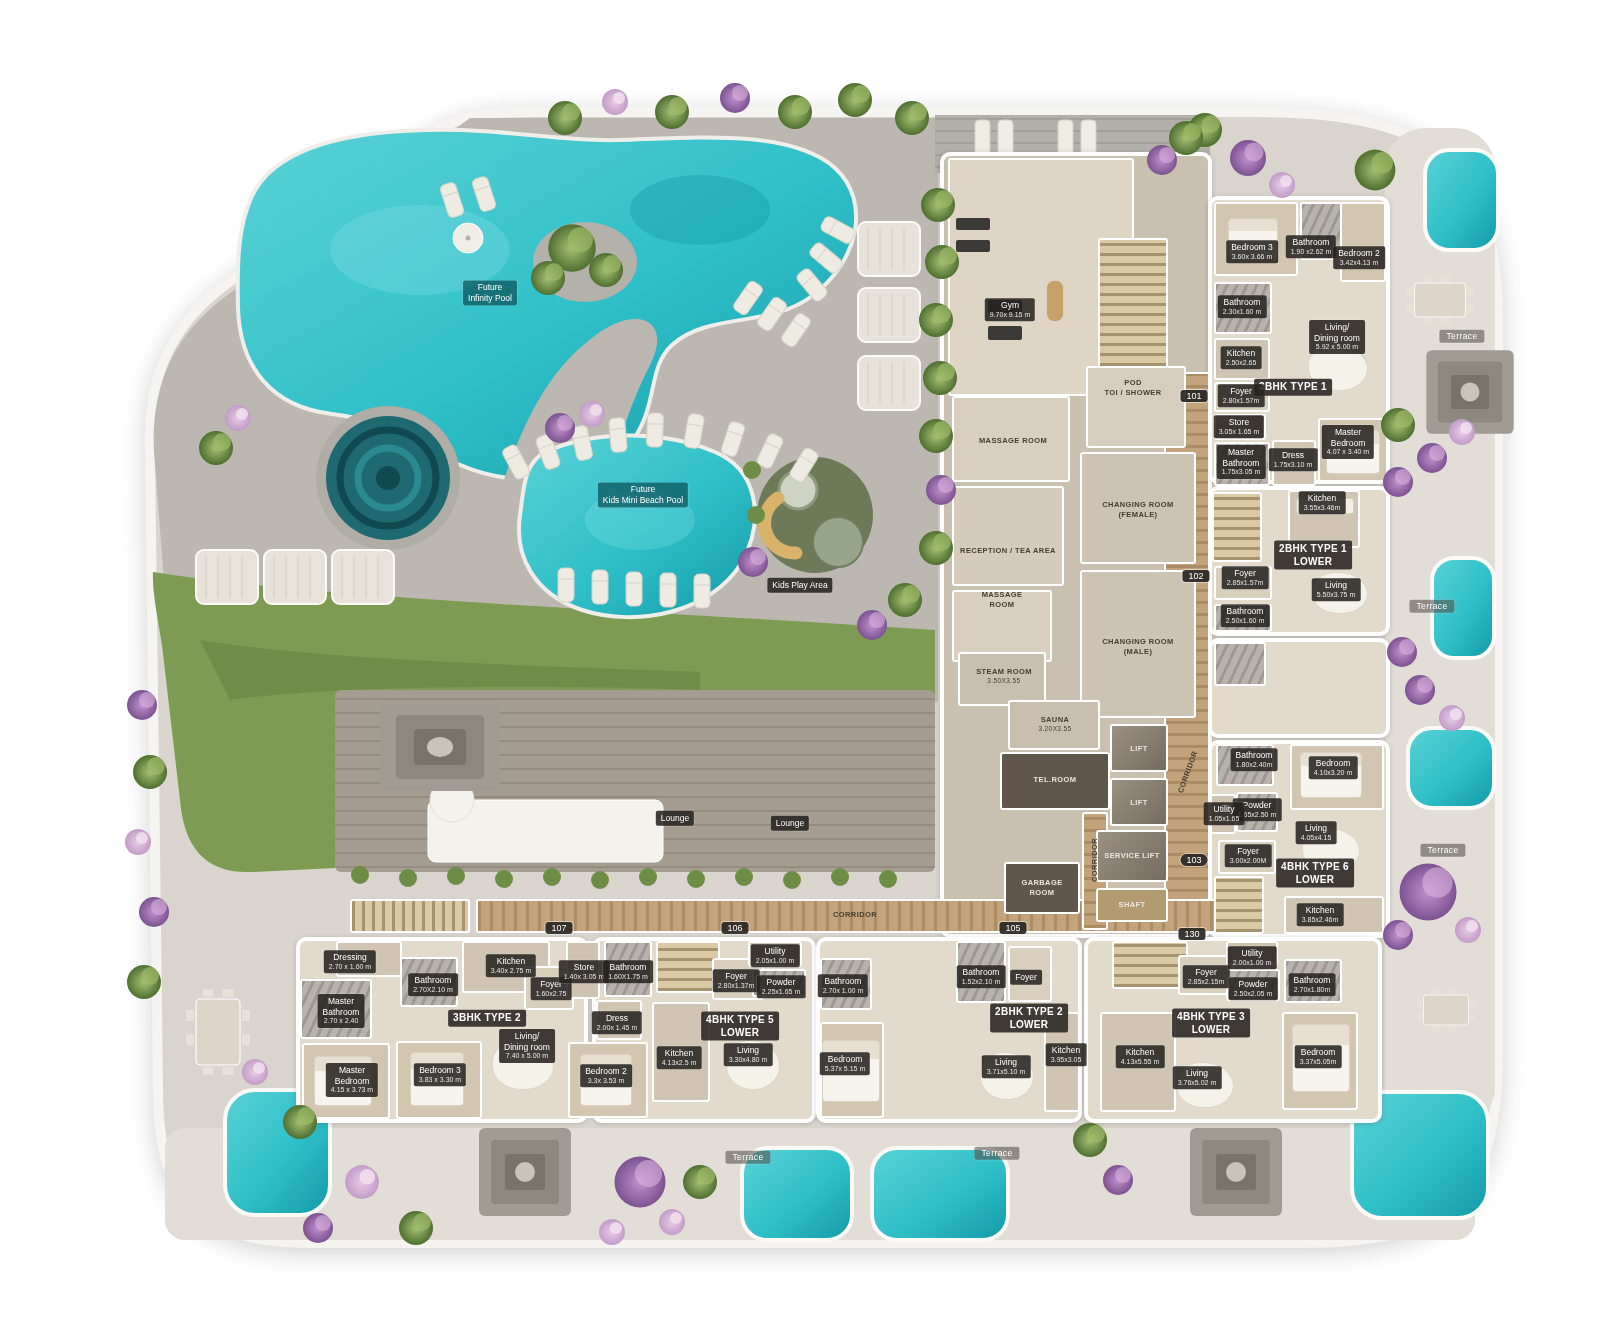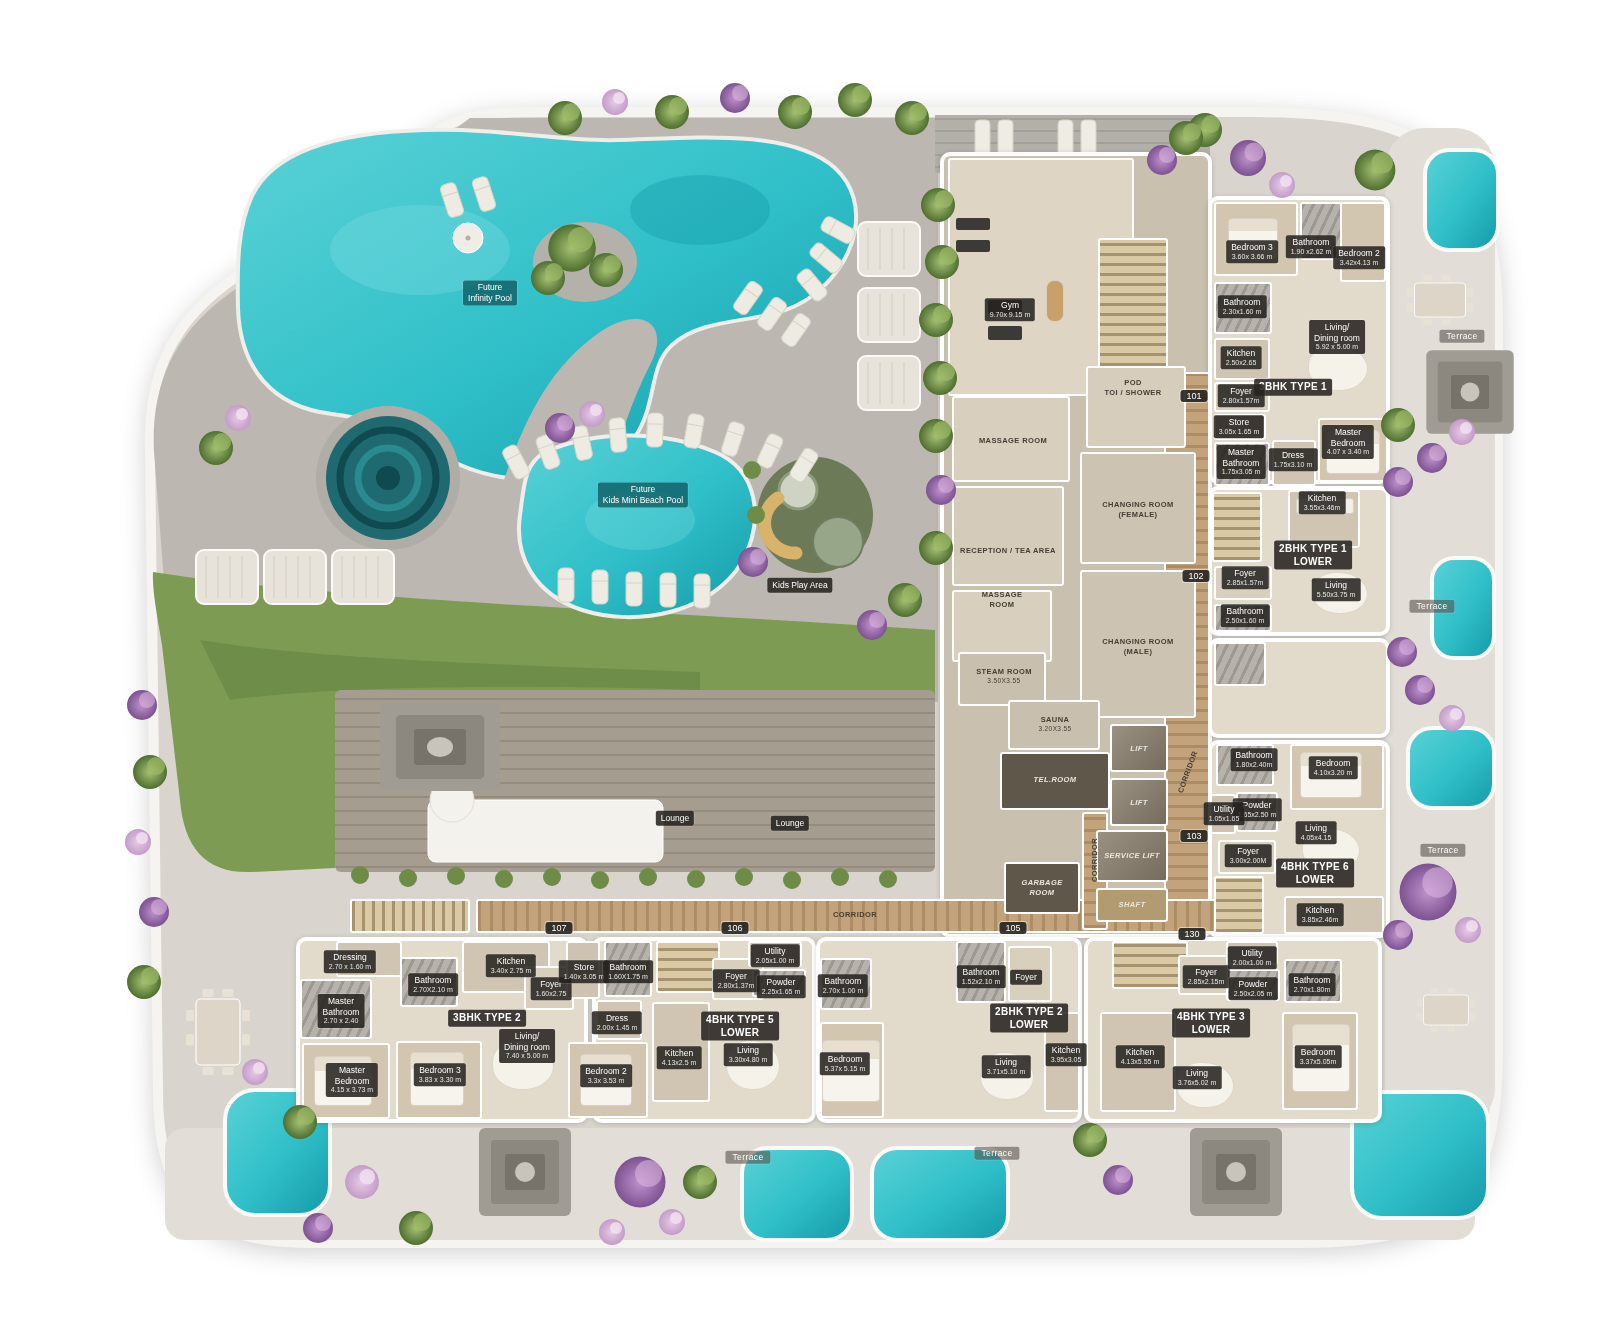--- a/index.html
+++ b/index.html
@@ -30,21 +30,21 @@
   .chip .d{display:block;font-size:7px;opacity:.88;font-weight:normal;}
   .chip.big{font-size:10px;letter-spacing:.3px;font-weight:bold;}
   .chip.teal{background:rgba(12,86,92,.75);}
   .chip.terr{background:rgba(84,80,74,.58);font-size:8.5px;padding:1px 7px;letter-spacing:.4px;}
   .badge{position:absolute;transform:translate(-50%,-50%);background:rgba(38,35,31,.9);color:#fff;
          font-size:9px;padding:1px 6px;border-radius:3px;z-index:30;
          box-shadow:0 0 0 1px rgba(255,255,255,.5);}
   .flat{position:absolute;transform:translate(-50%,-50%);color:#453e33;font-size:7.5px;font-weight:bold;
         letter-spacing:.4px;text-align:center;white-space:pre-line;z-index:30;line-height:1.3;}
   .flat .d{display:block;font-size:6.5px;font-weight:normal;}
-  .flat.lt{color:#eae5dc;font-style:italic;}
+  .flat.lt{color:#eae5dc;}
   .flat.rot{transform:translate(-50%,-50%) rotate(-90deg);}
   .flat.rot70{transform:translate(-50%,-50%) rotate(-70deg);}
 </style>
 </head>
 <body>
 
 <div id="plan">
 
   <svg id="base" width="1600" height="1333">
     <defs>
@@ -466,21 +466,21 @@
   <div class="flat lt" style="left:1132px;top:856px;"><span>SERVICE LIFT</span></div>
   <div class="flat lt" style="left:1132px;top:905px;"><span>SHAFT</span></div>
   <div class="flat lt" style="left:1042px;top:888px;"><span>GARBAGE
 ROOM</span></div>
   <div class="flat rot" style="left:1095px;top:860px;"><span>CORRIDOR</span></div>
   <div class="flat rot70" style="left:1188px;top:772px;"><span>CORRIDOR</span></div>
   <div class="flat" style="left:855px;top:915px;"><span>CORRIDOR</span></div>
 
   <div class="badge" style="left:1194px;top:396px;">101</div>
   <div class="badge" style="left:1196px;top:576px;">102</div>
-  <div class="badge" style="left:1194px;top:836px;">103</div>
+  <div class="badge" style="left:1194px;top:860px;border-radius:6px;">103</div>
   <div class="badge" style="left:1192px;top:934px;">130</div>
   <div class="badge" style="left:1013px;top:928px;">105</div>
   <div class="badge" style="left:735px;top:928px;">106</div>
   <div class="badge" style="left:559px;top:928px;">107</div>
 
   <div class="chip big" style="left:1293px;top:387px;"><span class="t">3BHK TYPE 1</span></div>
   <div class="chip" style="left:1252px;top:252px;"><span class="t">Bedroom 3</span><span class="d">3.60x 3.66 m</span></div>
   <div class="chip" style="left:1311px;top:247px;"><span class="t">Bathroom</span><span class="d">1.90 x2.62 m</span></div>
   <div class="chip" style="left:1359px;top:258px;"><span class="t">Bedroom 2</span><span class="d">3.42x4.13 m</span></div>
   <div class="chip" style="left:1242px;top:307px;"><span class="t">Bathroom</span><span class="d">2.30x1.60 m</span></div>

